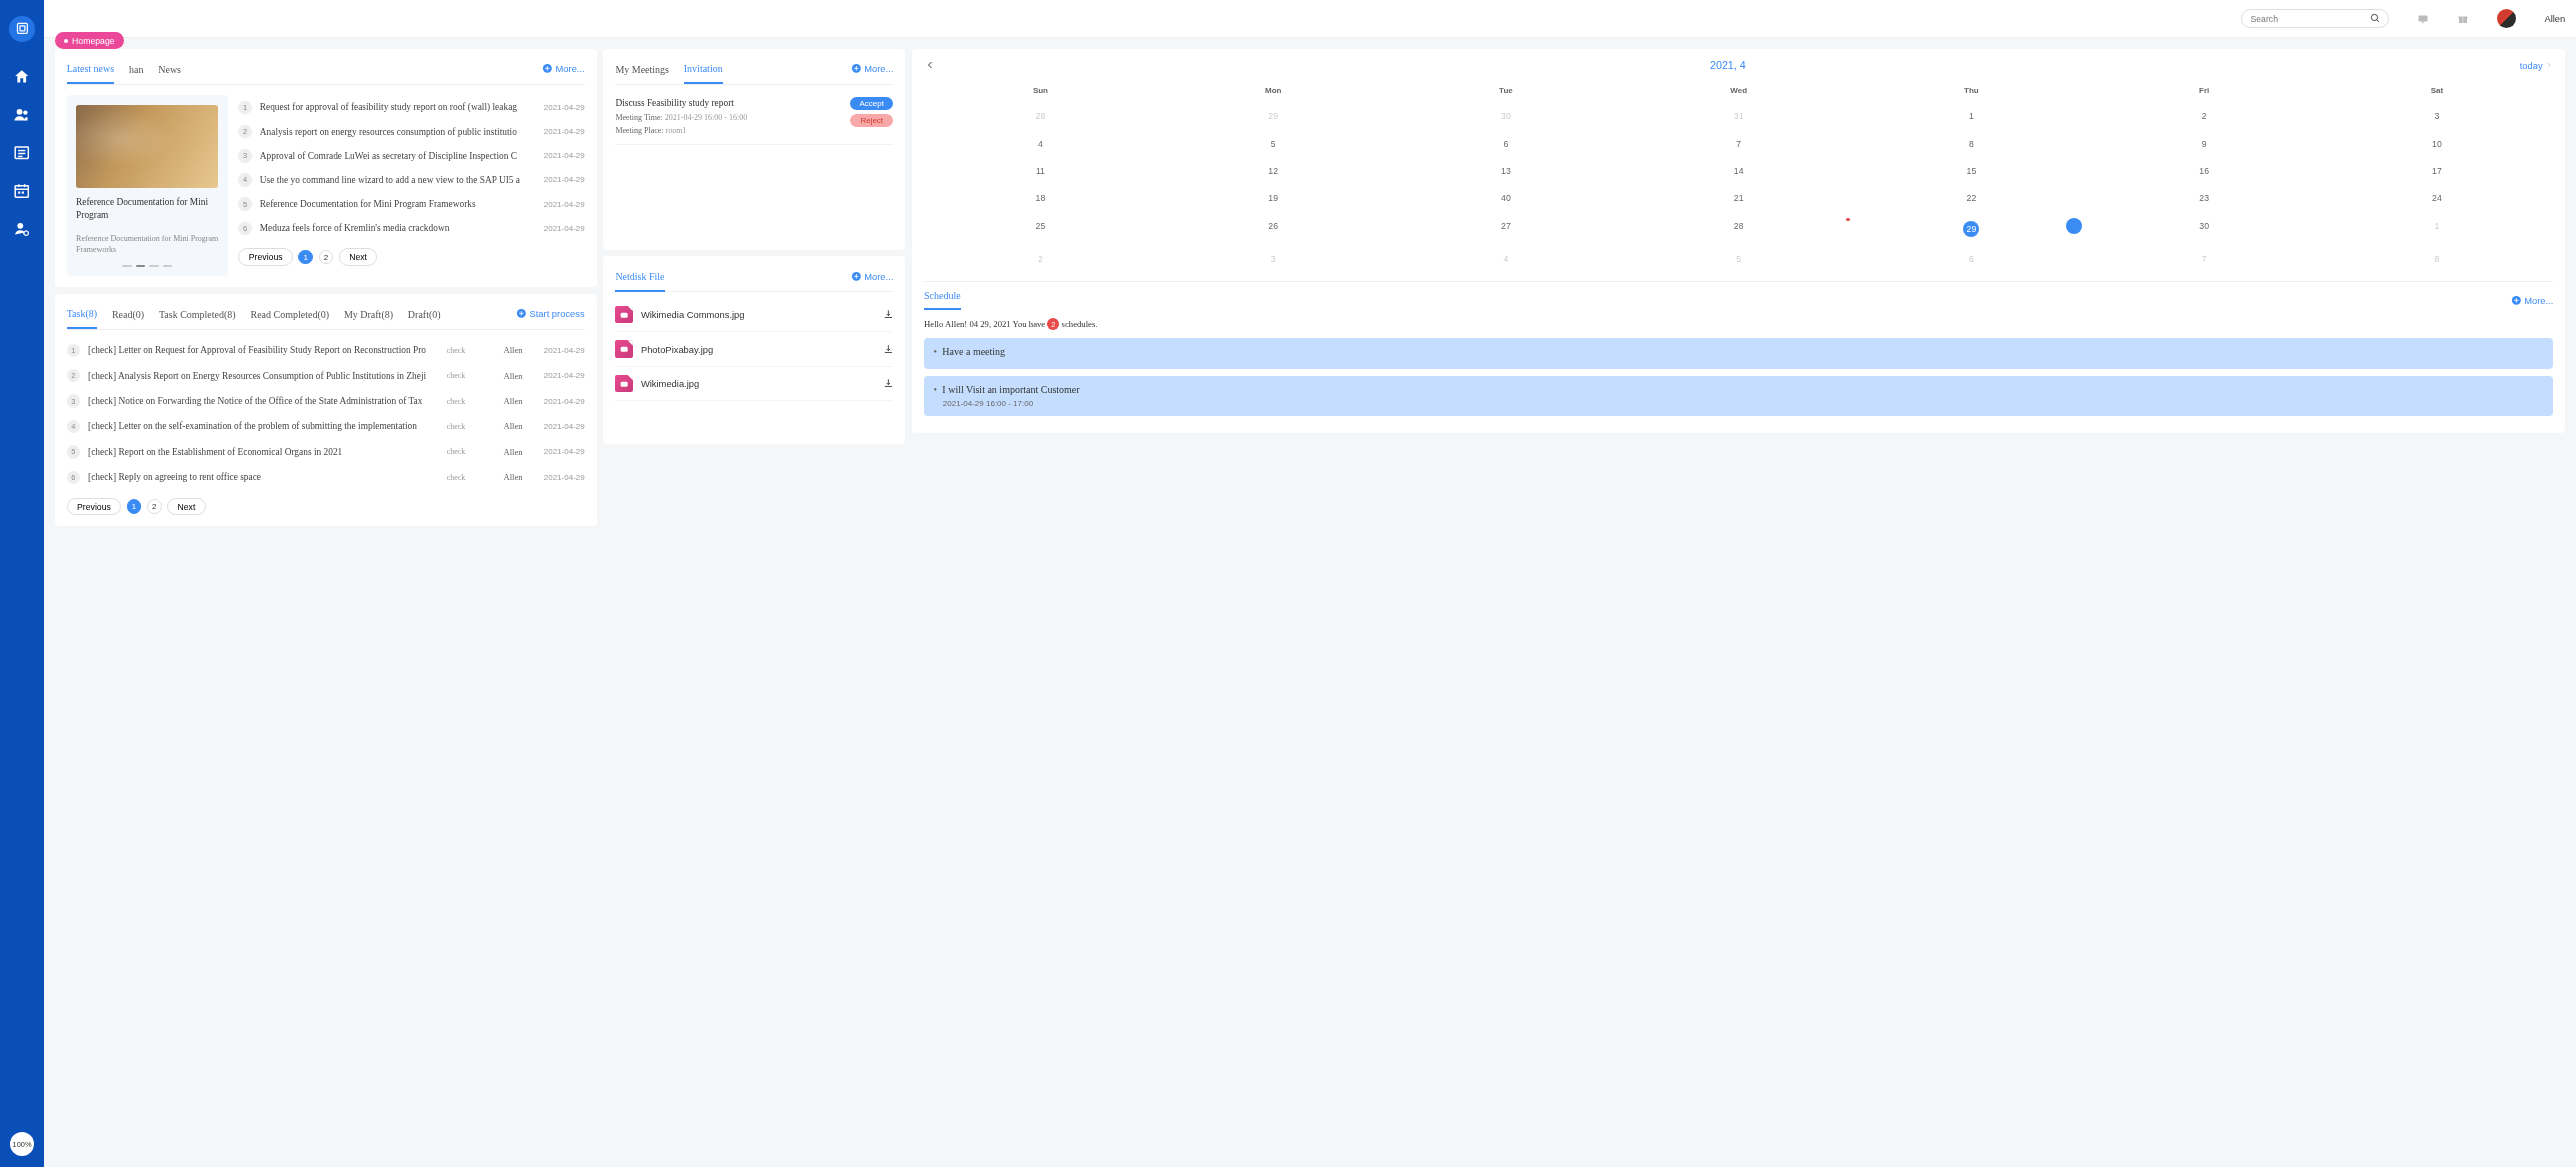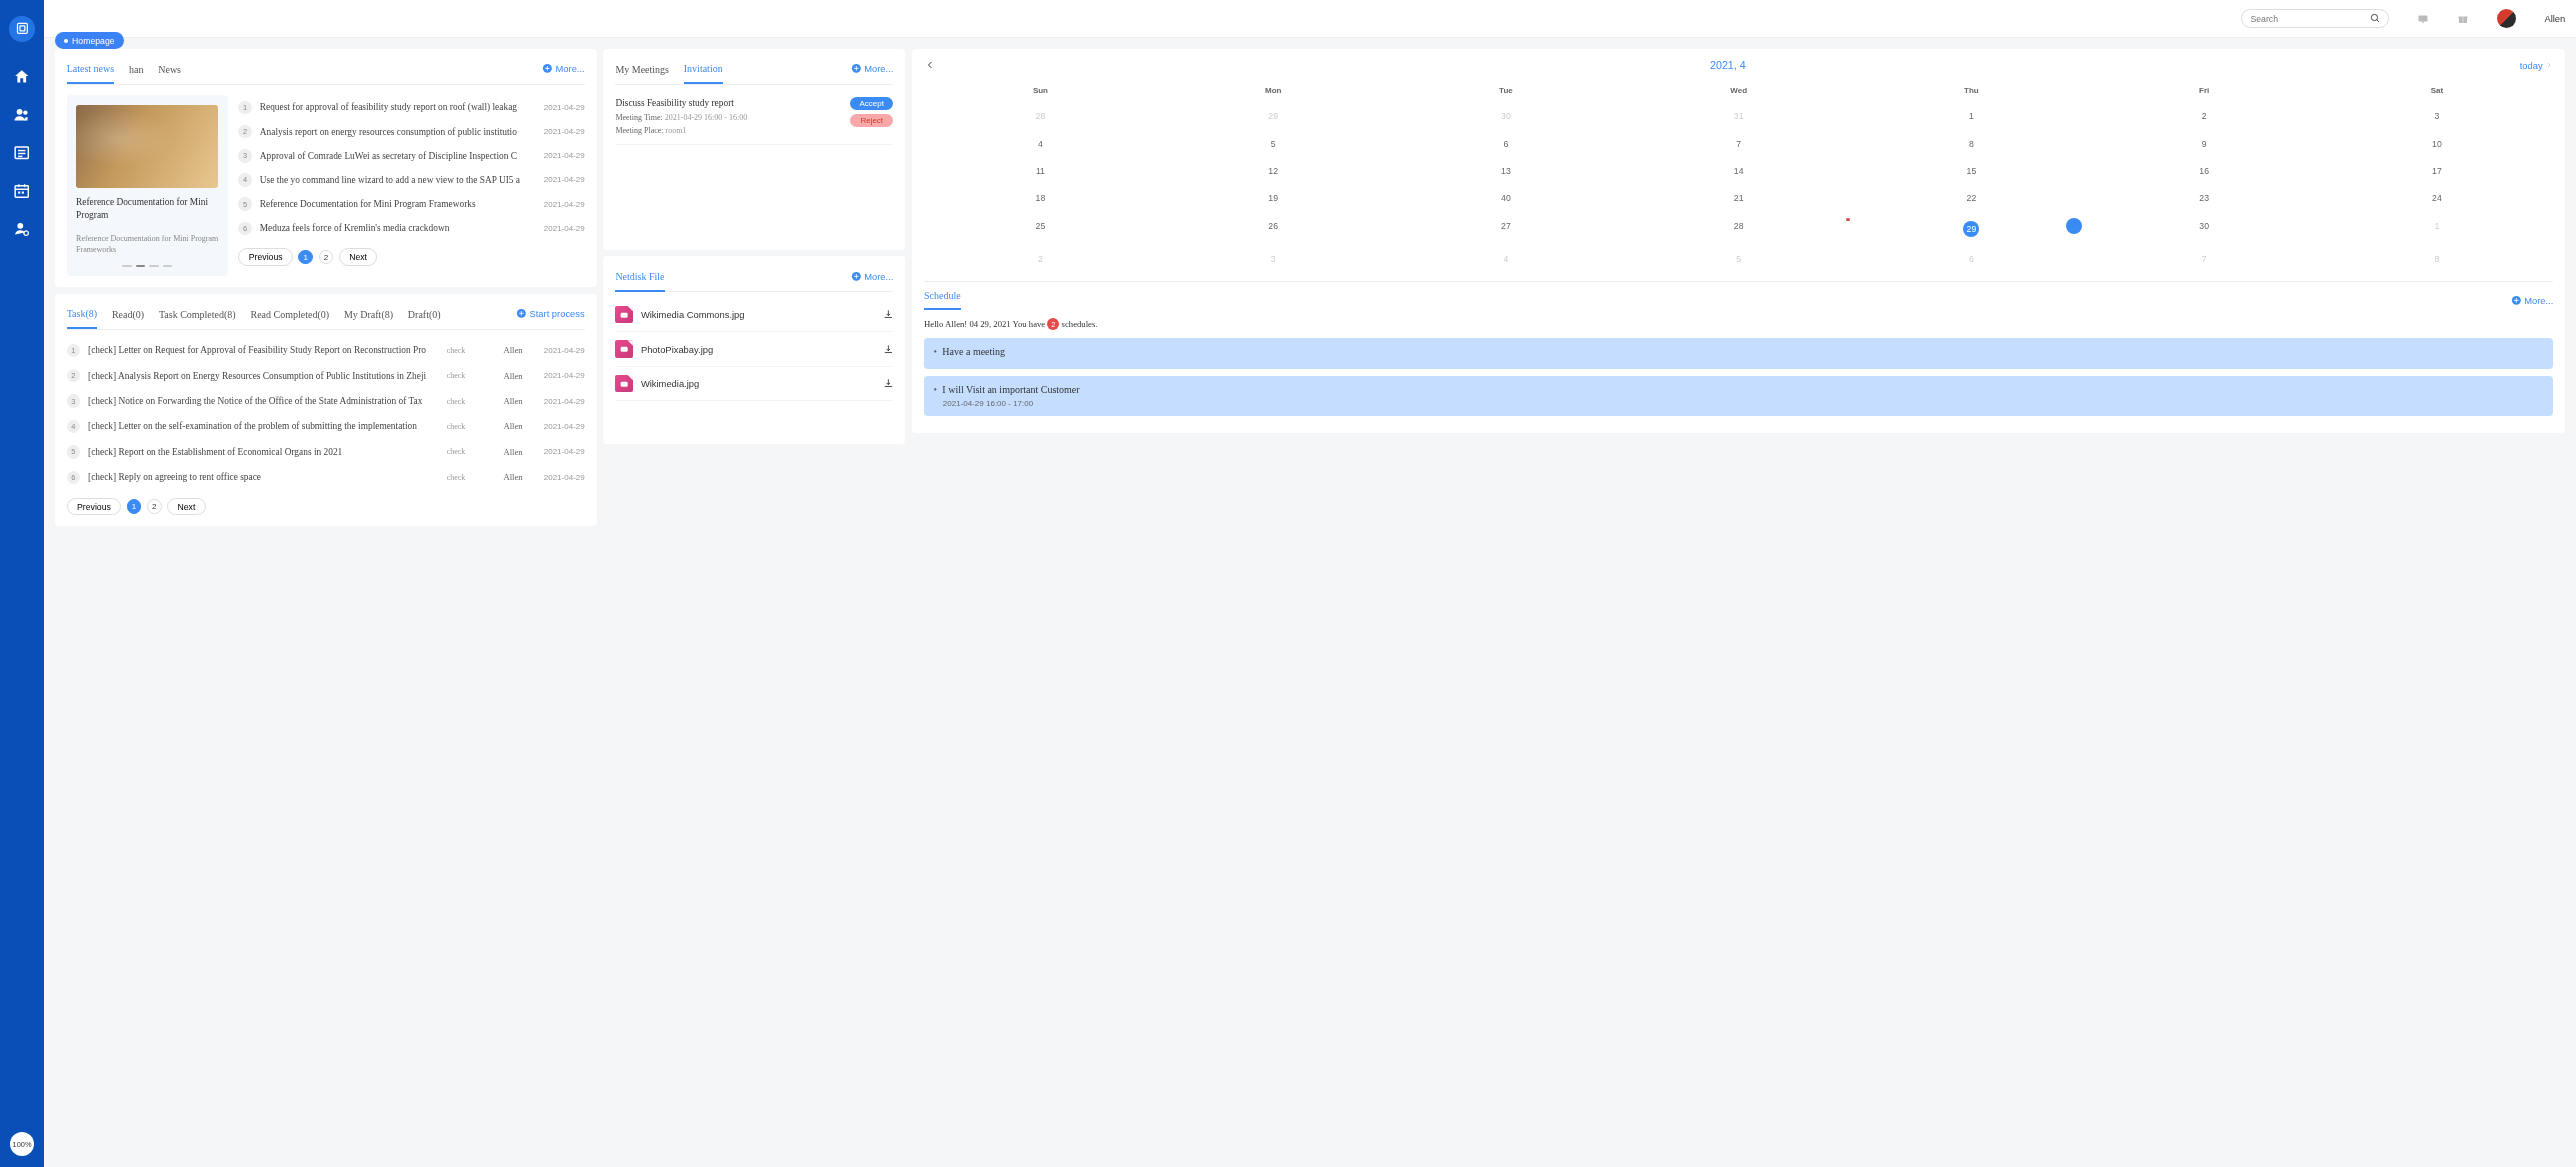--- a/index.html
+++ b/index.html
@@ -6,21 +6,21 @@
 body { font-family: Georgia, 'Times New Roman', serif; background: #f5f6f8; color: #333; font-size: 9.4px; }
 .app { display: flex; min-height: 100vh; }
 .sidebar { width: 44px; background: #0a4fb8; display: flex; flex-direction: column; align-items: center; padding-top: 16px; position: relative; }
 .logo { width: 25.5px; height: 25.5px; background: #2474e5; border-radius: 50%; display: flex; align-items: center; justify-content: center; margin-bottom: 16px; }
 .logo svg { width: 14.8px; height: 14.8px; }
 .nav-item { width: 100%; height: 38px; display: flex; align-items: center; justify-content: center; cursor: pointer; }
 .nav-item svg { width: 17.5px; height: 17.5px; fill: #fff; }
 .zoom-badge { position: absolute; bottom: 10.7px; width: 24px; height: 24px; background: #fff; border-radius: 50%; display: flex; align-items: center; justify-content: center; font-size: 7.4px; color: #333; font-family: Arial, sans-serif; }
 .main { flex: 1; display: flex; flex-direction: column; }
 .topbar { height: 38px; background: #fff; display: flex; align-items: center; padding: 0 10.7px; border-bottom: 0.7px solid #eee; }
-.homepage-pill { background: #3b82f6; color: #fff; border-radius: 9.4px; padding: 3.4px 9.4px; font-size: 8.7px; display: flex; align-items: center; gap: 4px; font-family: Arial, sans-serif; margin-top: 44px; }
+.homepage-pill { background: #ec4899; color: #fff; border-radius: 9.4px; padding: 3.4px 9.4px; font-size: 8.7px; display: flex; align-items: center; gap: 4px; font-family: Arial, sans-serif; margin-top: 44px; }
 .homepage-pill::before { content: ''; width: 4px; height: 4px; background: #fff; border-radius: 50%; }
 .topbar-right { margin-left: auto; display: flex; align-items: center; gap: 28px; }
 .search-box { width: 148px; height: 19px; border: 0.7px solid #ddd; border-radius: 9.4px; padding: 0 8px; display: flex; align-items: center; }
 .search-box input { border: none; outline: none; flex: 1; font-size: 8.7px; font-family: Arial, sans-serif; }
 .search-box svg { width: 10.7px; height: 10.7px; fill: #bbb; }
 .top-icon { width: 12px; height: 12px; fill: #bbb; cursor: pointer; }
 .avatar { width: 19px; height: 19px; border-radius: 50%; background: linear-gradient(135deg, #d13c2e 0%, #d13c2e 50%, #2c2c2c 50%, #2c2c2c 100%); }
 .username { font-size: 9.4px; font-family: Arial, sans-serif; }
 .content { flex: 1; padding: 10.7px; display: grid; grid-template-columns: 542px 302px 1fr; gap: 6.7px; }
 .card { background: #fff; border-radius: 4px; padding: 10.7px 12px; }

